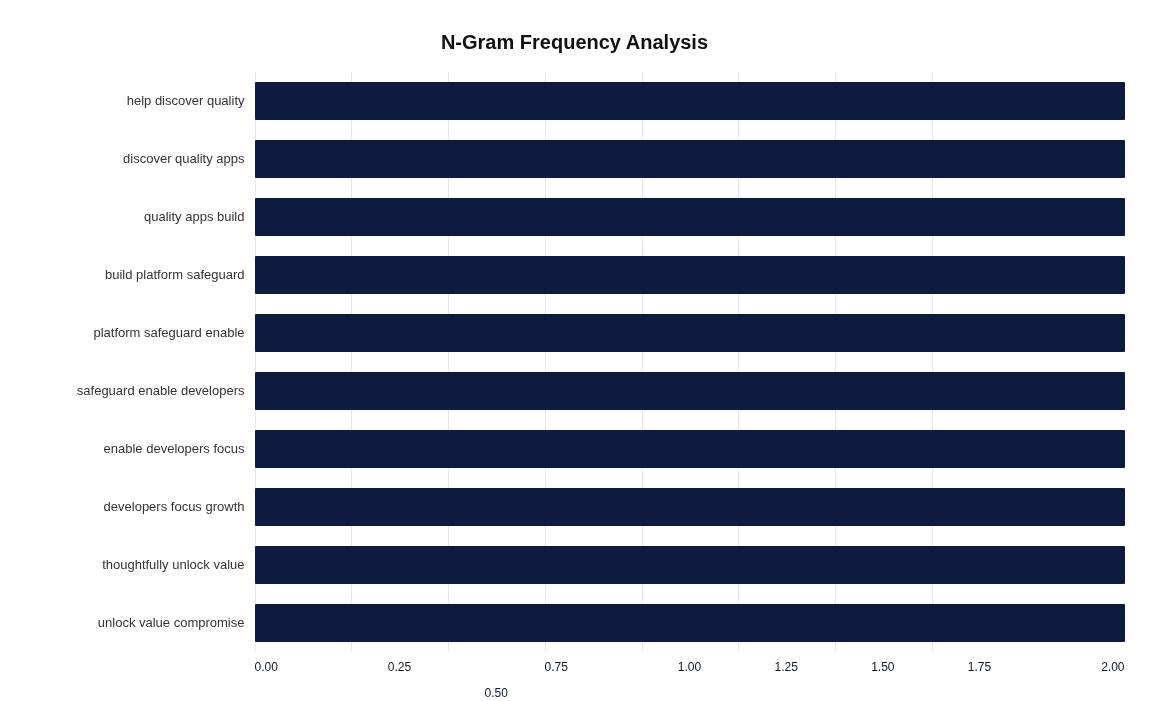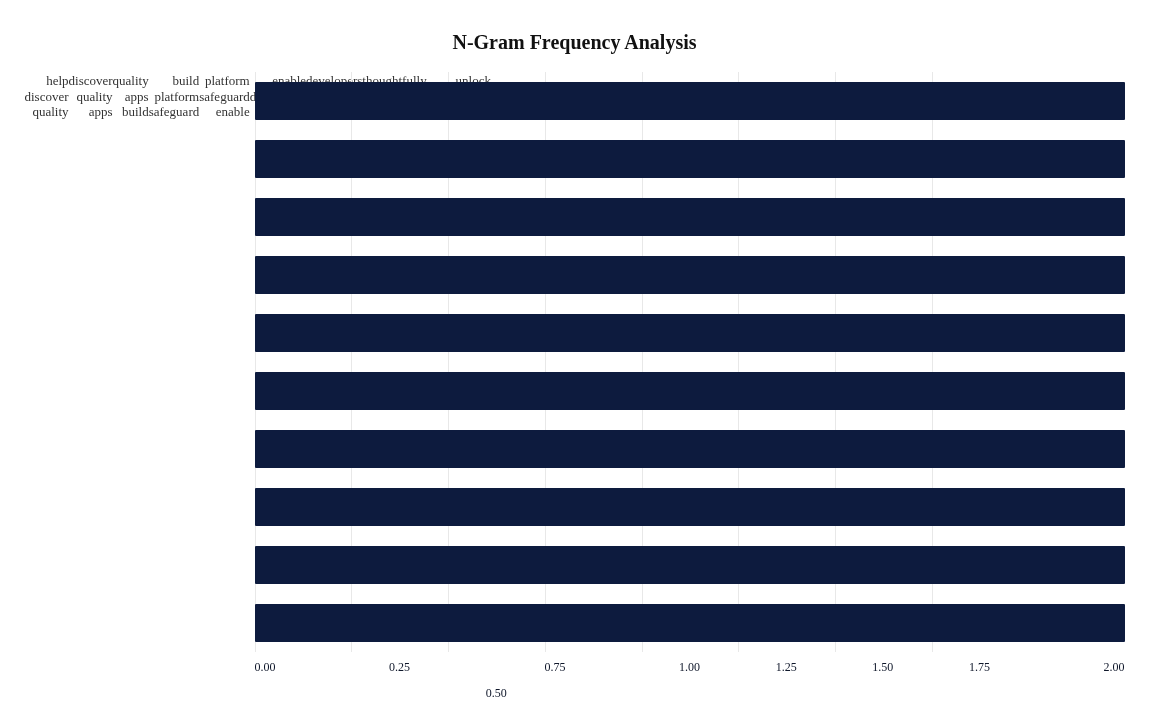--- a/index.html
+++ b/index.html
@@ -11,43 +11,42 @@
       display: flex;
       align-items: center;
       justify-content: center;
     }
     .chart-container {
       width: 1140px;
       height: 680px;
       background: #fff;
       padding: 20px 30px 60px 10px;
       position: relative;
-      font-family: Liberation Serif, serif;
     }
     .chart-title {
       text-align: center;
       font-size: 20px;
       font-weight: bold;
       color: #111;
       margin-bottom: 18px;
     }
     .chart-area {
       display: flex;
       flex-direction: row;
       width: 100%;
       height: 580px;
       position: relative;
     }
     .y-axis {
       display: flex;
-      flex-direction: row;
+      flex-direction: column;
       justify-content: space-around;
       width: 230px;
       flex-shrink: 0;
-      padding-right: 26px;
+      padding-right: 10px;
     }
     .y-label {
       font-size: 13px;
       color: #333;
       text-align: right;
       height: 50px;
       display: flex;
       align-items: center;
       justify-content: flex-end;
       line-height: 1.2;
@@ -122,20 +121,21 @@
 <div class="chart-container">
   <div class="chart-title">N-Gram Frequency Analysis</div>
 
   <div class="chart-area">
     <div class="y-axis" id="y-axis">
         <div class="y-label">help discover quality</div>
         <div class="y-label">discover quality apps</div>
         <div class="y-label">quality apps build</div>
         <div class="y-label">build platform safeguard</div>
         <div class="y-label">platform safeguard enable</div>
+        <div class="y-label">safeguard enable developers</div>
         <div class="y-label">enable developers focus</div>
         <div class="y-label">developers focus growth</div>
         <div class="y-label">thoughtfully unlock value</div>
         <div class="y-label">unlock value compromise</div>
       </div>
     <div class="bars-and-grid">
       <div class="grid-lines" id="grid-lines">
           <div class="grid-line"></div>
           <div class="grid-line"></div>
           <div class="grid-line"></div>

